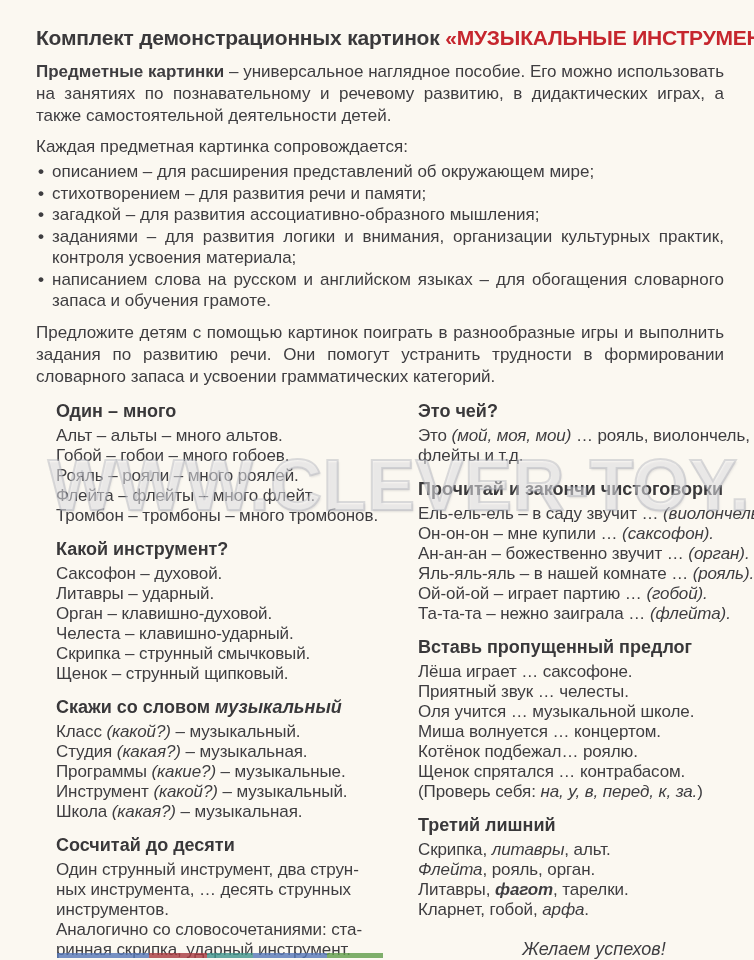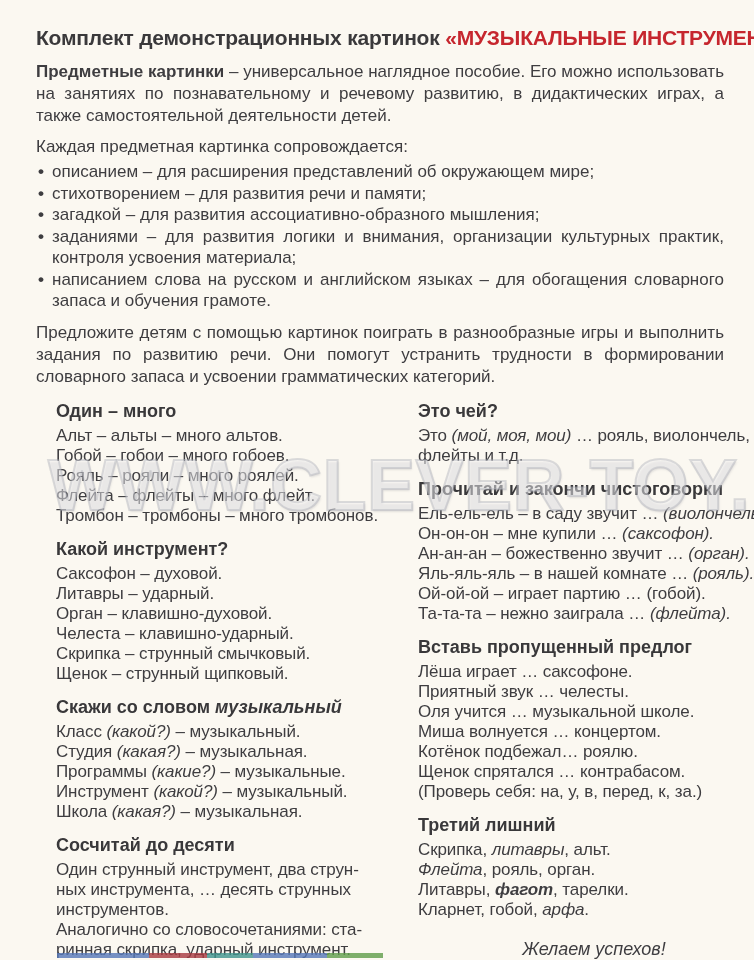--- a/index.html
+++ b/index.html
@@ -132,32 +132,32 @@
           <div class="sec-heading"><span>Это чей?</span></div>
           <div class="text-line"><span>Это </span><span style="font-style: italic;">(мой, моя, мои)</span><span> … рояль, виолончель,</span></div>
           <div class="text-line"><span>флейты и т.д.</span></div>
         </div>
         <div class="section">
           <div class="sec-heading"><span>Прочитай и закончи чистоговорки</span></div>
           <div class="text-line"><span>Ель-ель-ель – в саду звучит … </span><span style="font-style: italic;">(виолончель).</span></div>
           <div class="text-line"><span>Он-он-он – мне купили … </span><span style="font-style: italic;">(саксофон).</span></div>
           <div class="text-line"><span>Ан-ан-ан – божественно звучит … </span><span style="font-style: italic;">(орган).</span></div>
           <div class="text-line"><span>Яль-яль-яль – в нашей комнате … </span><span style="font-style: italic;">(рояль).</span></div>
-          <div class="text-line"><span>Ой-ой-ой – играет партию … </span><span style="">(гобой).</span></div>
+          <div class="text-line"><span>Ой-ой-ой – играет партию … </span><span style="font-style: italic;">(гобой).</span></div>
           <div class="text-line"><span>Та-та-та – нежно заиграла … </span><span style="font-style: italic;">(флейта).</span></div>
         </div>
         <div class="section">
           <div class="sec-heading"><span>Вставь пропущенный предлог</span></div>
           <div class="text-line"><span>Лёша играет … саксофоне.</span></div>
           <div class="text-line"><span>Приятный звук … челесты.</span></div>
           <div class="text-line"><span>Оля учится … музыкальной школе.</span></div>
           <div class="text-line"><span>Миша волнуется … концертом.</span></div>
           <div class="text-line"><span>Котёнок подбежал… роялю.</span></div>
           <div class="text-line"><span>Щенок спрятался … контрабасом.</span></div>
-          <div class="text-line"><span>(Проверь себя: </span><span style="">на, у, в, перед, к, за.</span><span>)</span></div>
+          <div class="text-line"><span>(Проверь себя: </span><span style="font-style: italic;">на, у, в, перед, к, за.</span><span>)</span></div>
         </div>
         <div class="section">
           <div class="sec-heading"><span>Третий лишний</span></div>
           <div class="text-line"><span>Скрипка, </span><span style="font-style: italic;">литавры</span><span>, альт.</span></div>
           <div class="text-line"><span style="font-style: italic;">Флейта</span><span>, рояль, орган.</span></div>
           <div class="text-line"><span>Литавры, </span><span style="font-style: italic; font-weight: bold;">фагот</span><span>, тарелки.</span></div>
           <div class="text-line"><span>Кларнет, гобой, </span><span style="font-style: italic;">арфа</span><span>.</span></div>
         </div>
         <div class="farewell">Желаем успехов!</div>
       </div>

